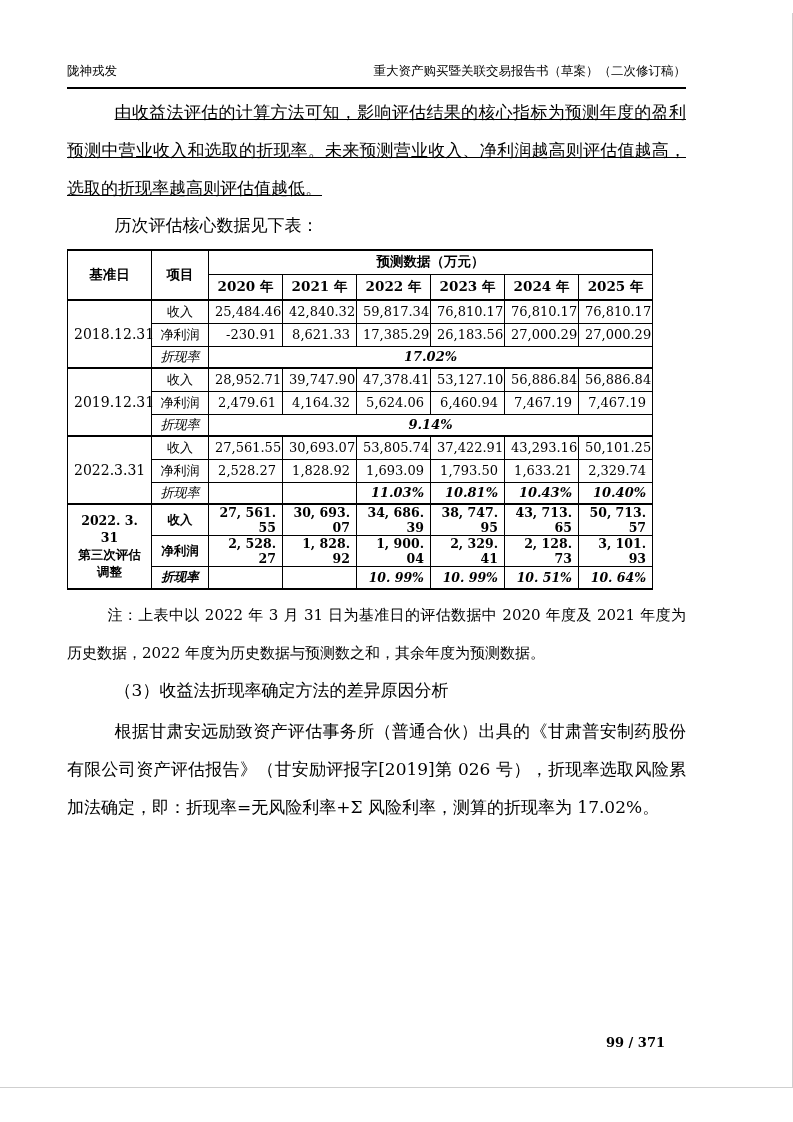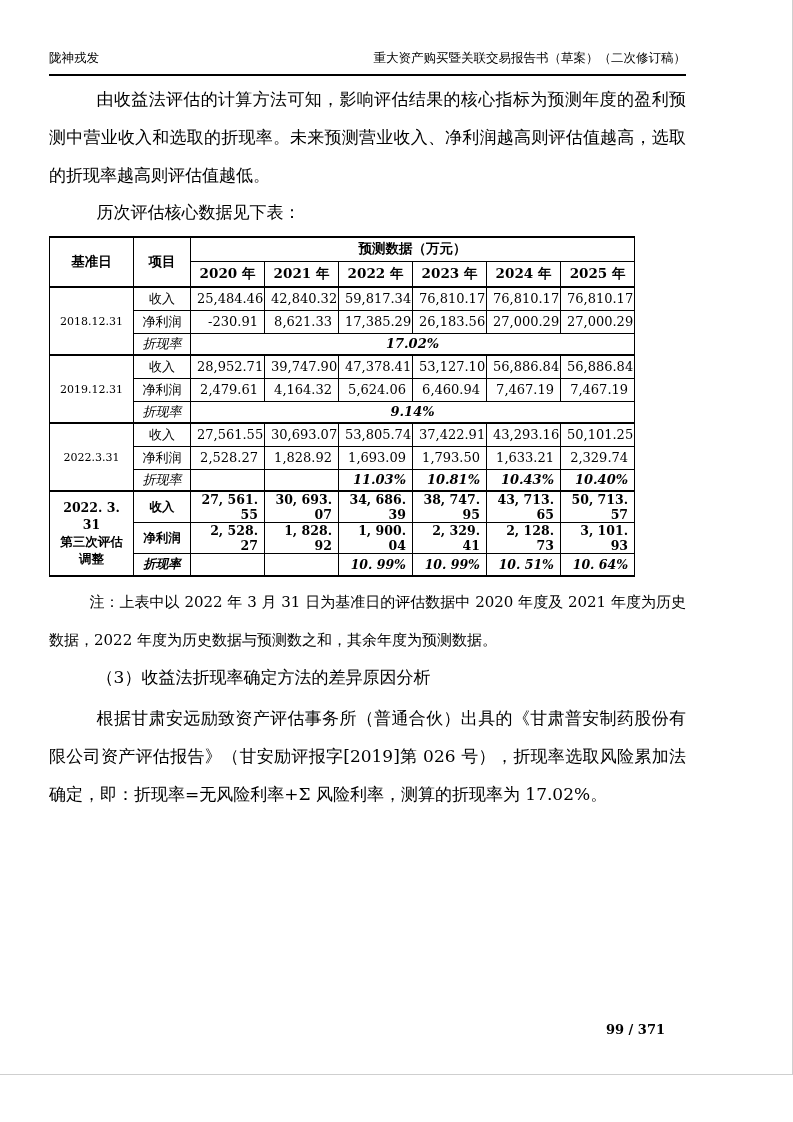--- a/index.html
+++ b/index.html
@@ -1,24 +1,24 @@
 <!DOCTYPE html>
 <html lang="zh"><head>
 <meta charset="utf-8">
 <style>
   html,body { margin:0; padding:0; background:#ffffff; }
   .page {
     position: relative;
     width: 793px; height: 1075px;
-    margin: 0 auto;
+    margin: 13px auto;
     background: #ffffff;
     color: #000;
     font-family: "DejaVu Serif", "Liberation Serif", serif;
     box-sizing: border-box;
-    padding: 50px 106px 0 49px;
+    padding: 50px 106px 0 67px;
     overflow: hidden;
     border-right: 1px solid #cfcfcf;
     border-bottom: 1px solid #cfcfcf;
   }
   .header {
     display: flex;
     justify-content: space-between;
     align-items: flex-end;
     font-size: 12.5px;
     padding-bottom: 7px;
@@ -32,21 +32,21 @@
   }
   .heading.h2 { margin-top: 0; }
   .heading.h3 { margin-top: 4px; }
   .para {
     font-size: 17px;
     line-height: 38px;
     text-align: justify;
     text-indent: 2.8em;
     margin: 6px 0 0 0;
   }
-  .para.p2 { margin-top: 4px; }
+  .para.p2 { margin-top: 4px; text-decoration: underline; }
   .para.p4 { margin-top: 8px; }
   .intro {
     font-size: 17px;
     line-height: 36px;
     text-indent: 2.8em;
     margin: 0;
   }
   .note {
     font-size: 15px;
     line-height: 38px;
@@ -66,21 +66,21 @@
   table.eval th, table.eval td {
     border: 1px solid #000;
     padding: 0 6px;
     height: 23px;
     box-sizing: border-box;
   }
   table.eval th { font-weight: bold; text-align: center; font-size: 13.5px; }
   tr.rh1 th { height: 24px; }
   tr.rh2 th { height: 26px; }
   tr.gtop td { border-top: 2.5px solid #000; }
-  td.date { text-align: center; font-size: 11px; white-space: pre-line; line-height: 17px; }
+  td.date { text-align: center; font-size: 14px; white-space: pre-line; line-height: 17px; }
   td.lbl  { text-align: center; }
   td.num  { text-align: right; padding-right: 7px; }
   td.disc-span { text-align: center; font-weight: bold; }
   td.disc-val { font-weight: bold; }
   tr.discount td { height: 22px; font-style: italic; }
   .adj td { font-weight: bold; font-size: 12.5px; }
   .adj td.date { font-size: 12.5px; font-weight: bold; }
   .footer {
     position: absolute;
     top: 1022px;

